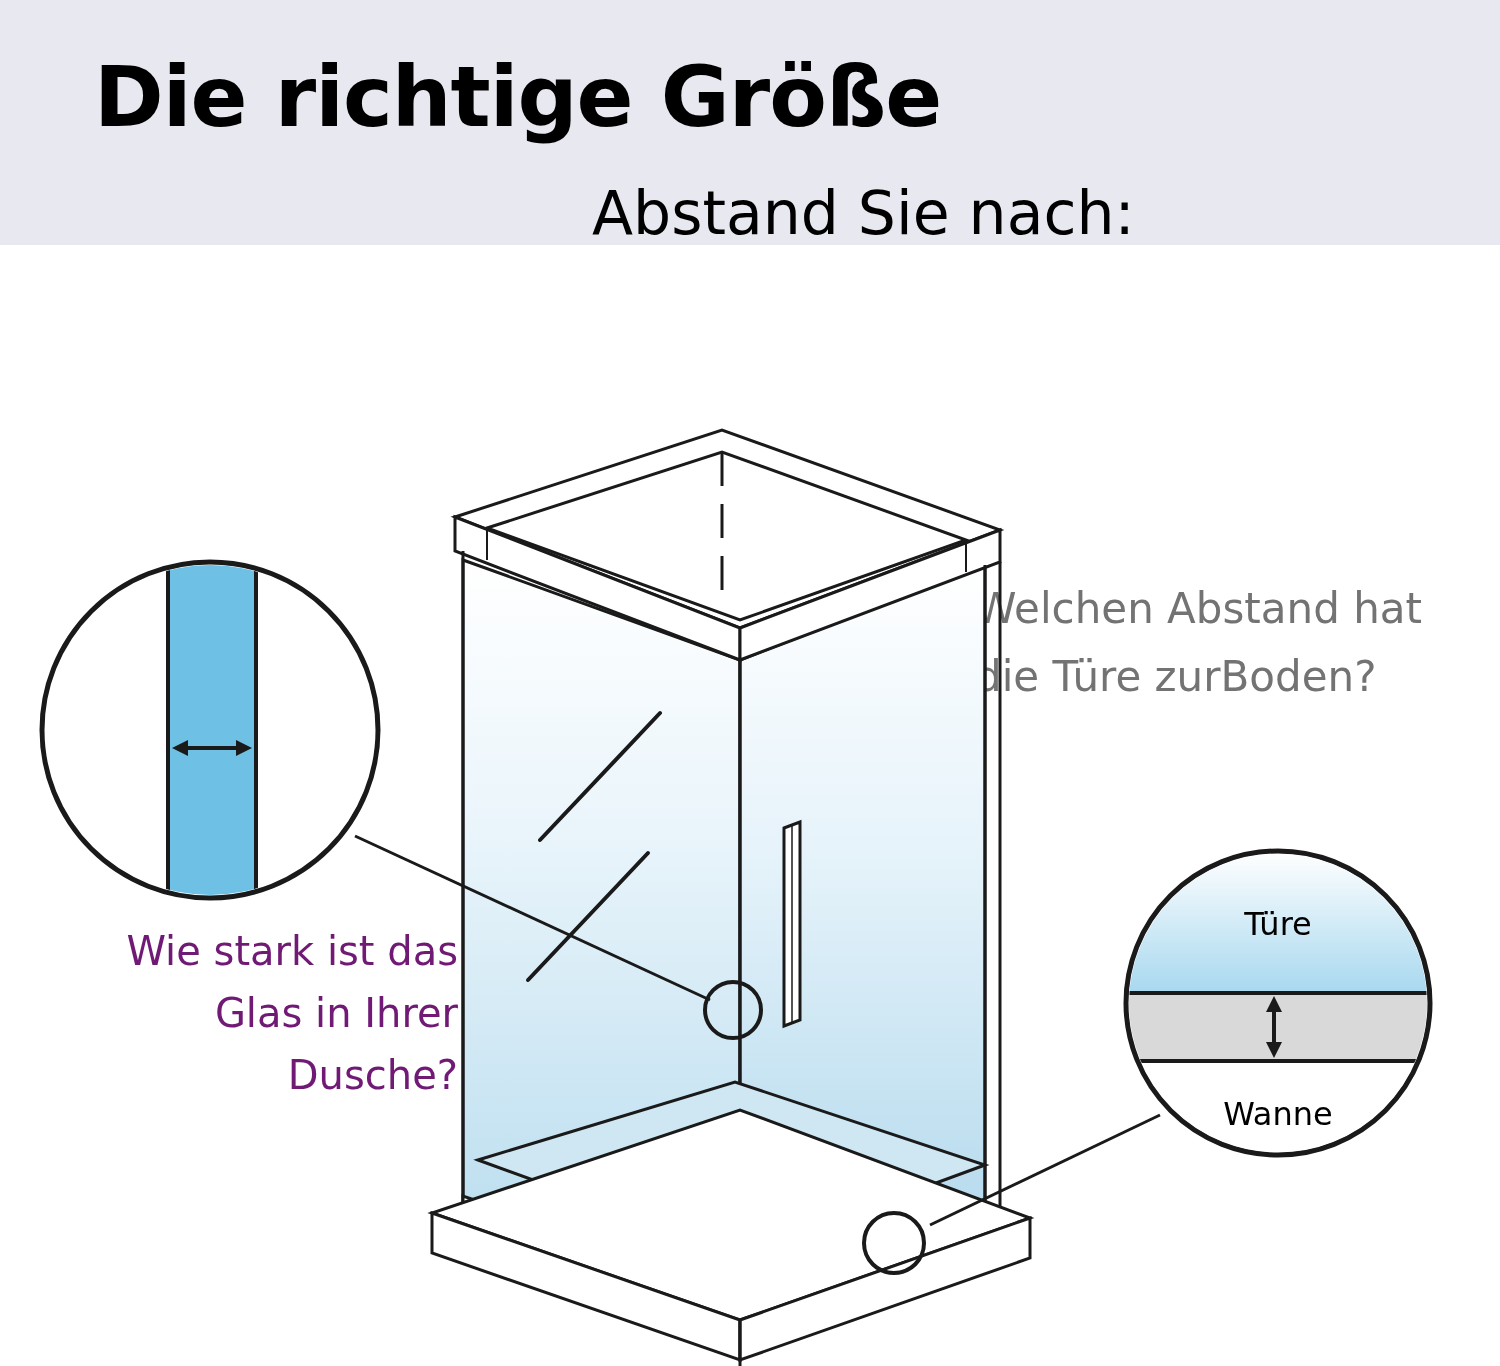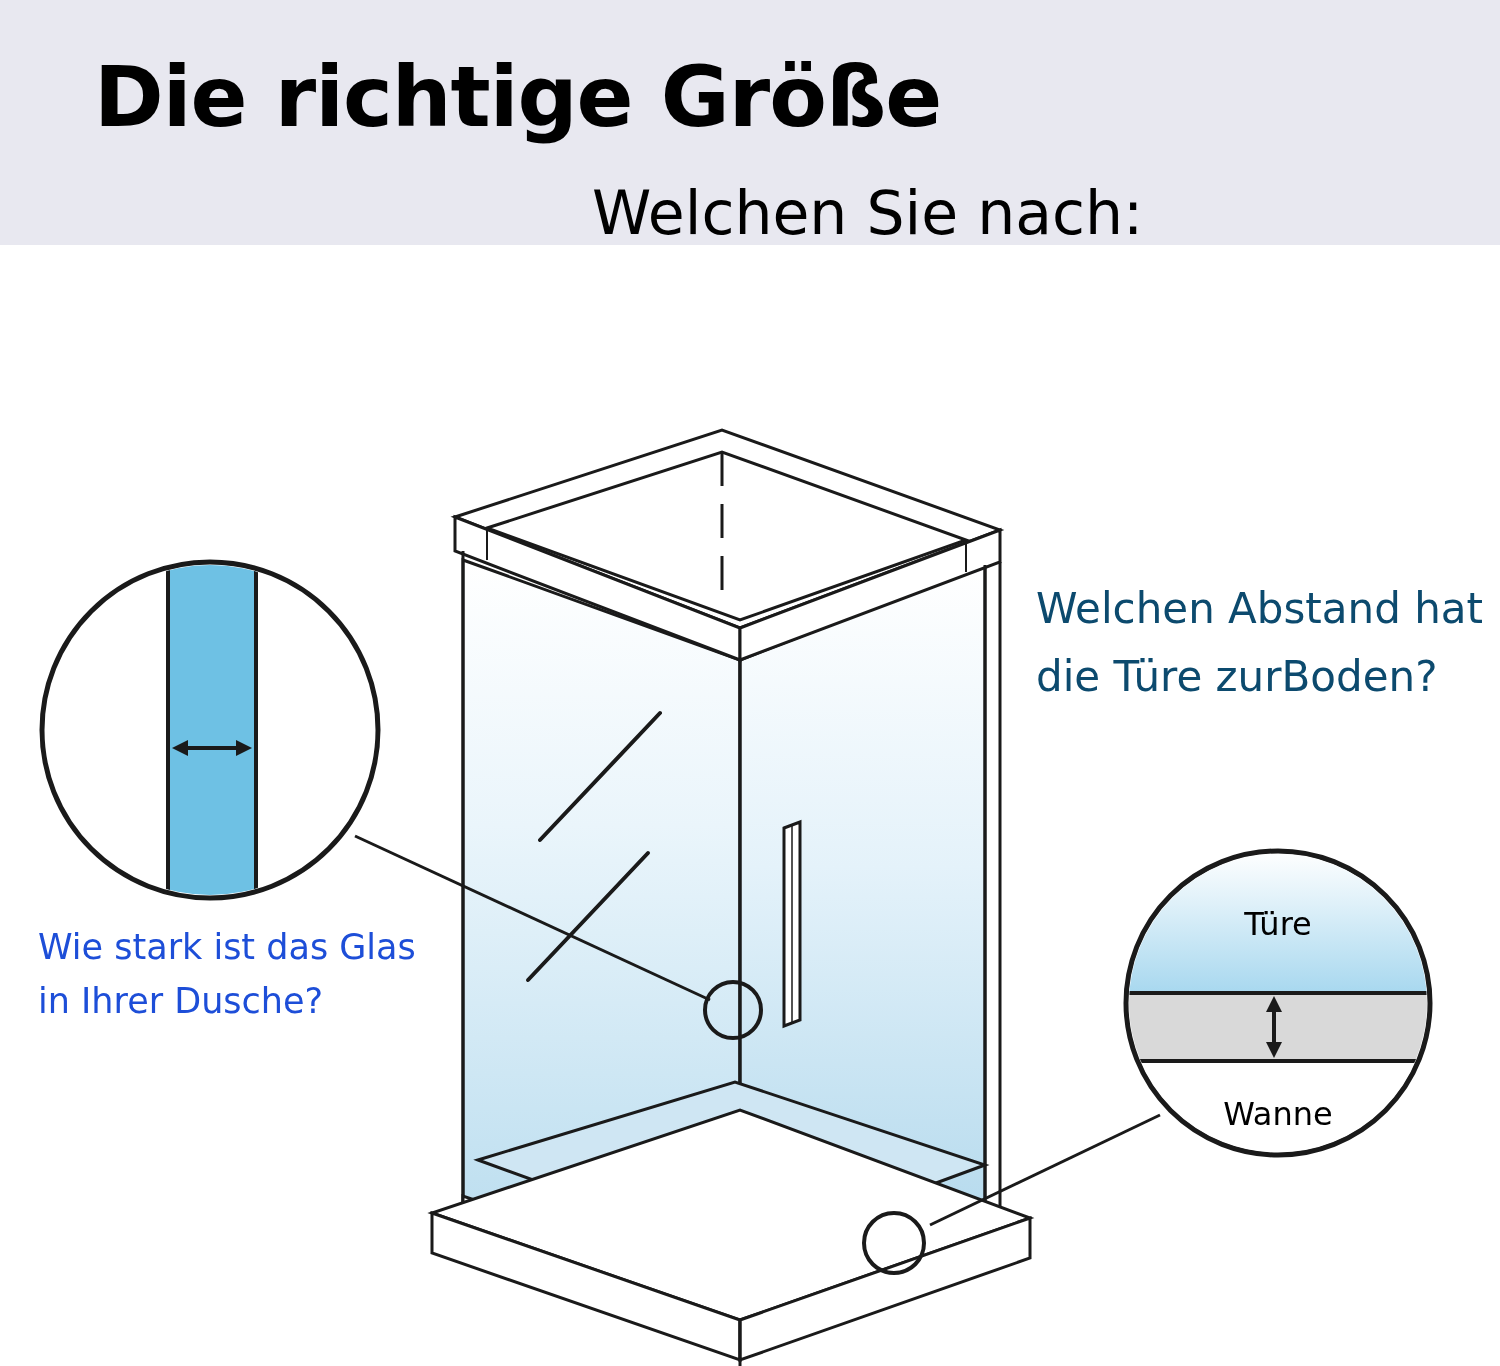--- a/index.html
+++ b/index.html
@@ -45,32 +45,33 @@
     font-size: 60px;
     font-weight: 400;
     color: #000000;
     white-space: nowrap;
   }
   .label-left {
     position: absolute;
     left: 38px;
     top: 920px;
     width: 420px;
-    font-size: 35px;
+    font-size: 40px;
     line-height: 1.55;
-    color: #1d4ed8;
+    color: #701a75;
+    text-align: right;
   }
   .label-right {
     position: absolute;
-    left: 1036px;
+    left: 975px;
     top: 575px;
     width: 460px;
     font-size: 42px;
     line-height: 1.62;
-    color: #0c4a6e;
+    color: #737373;
   }
   .svg-stage {
     position: absolute;
     left: 0;
     top: 0;
     width: 1500px;
     height: 1366px;
   }
   .callout-text {
     font-family: "DejaVu Sans", sans-serif;
@@ -79,21 +80,21 @@
   }
 </style>
 </head>
 <body>
 
 <div id="page">
 
   <div class="header-band"></div>
 
   <div class="title-main">Die richtige Größe</div>
-  <div class="title-sub">Welchen Sie nach:</div>
+  <div class="title-sub">Abstand Sie nach:</div>
 
   <div class="label-left">Wie stark ist das Glas in Ihrer Dusche?</div>
   <div class="label-right"> Welchen Abstand hat die Türe zurBoden?</div>
 
   <svg class="svg-stage" viewBox="0 0 1500 1366">
     <defs>
       <linearGradient id="glassGrad" x1="0" y1="0" x2="0" y2="1">
         <stop offset="0%" stop-color="#ffffff"></stop>
         <stop offset="35%" stop-color="#eaf5fb"></stop>
         <stop offset="100%" stop-color="#b2d9ed"></stop>

